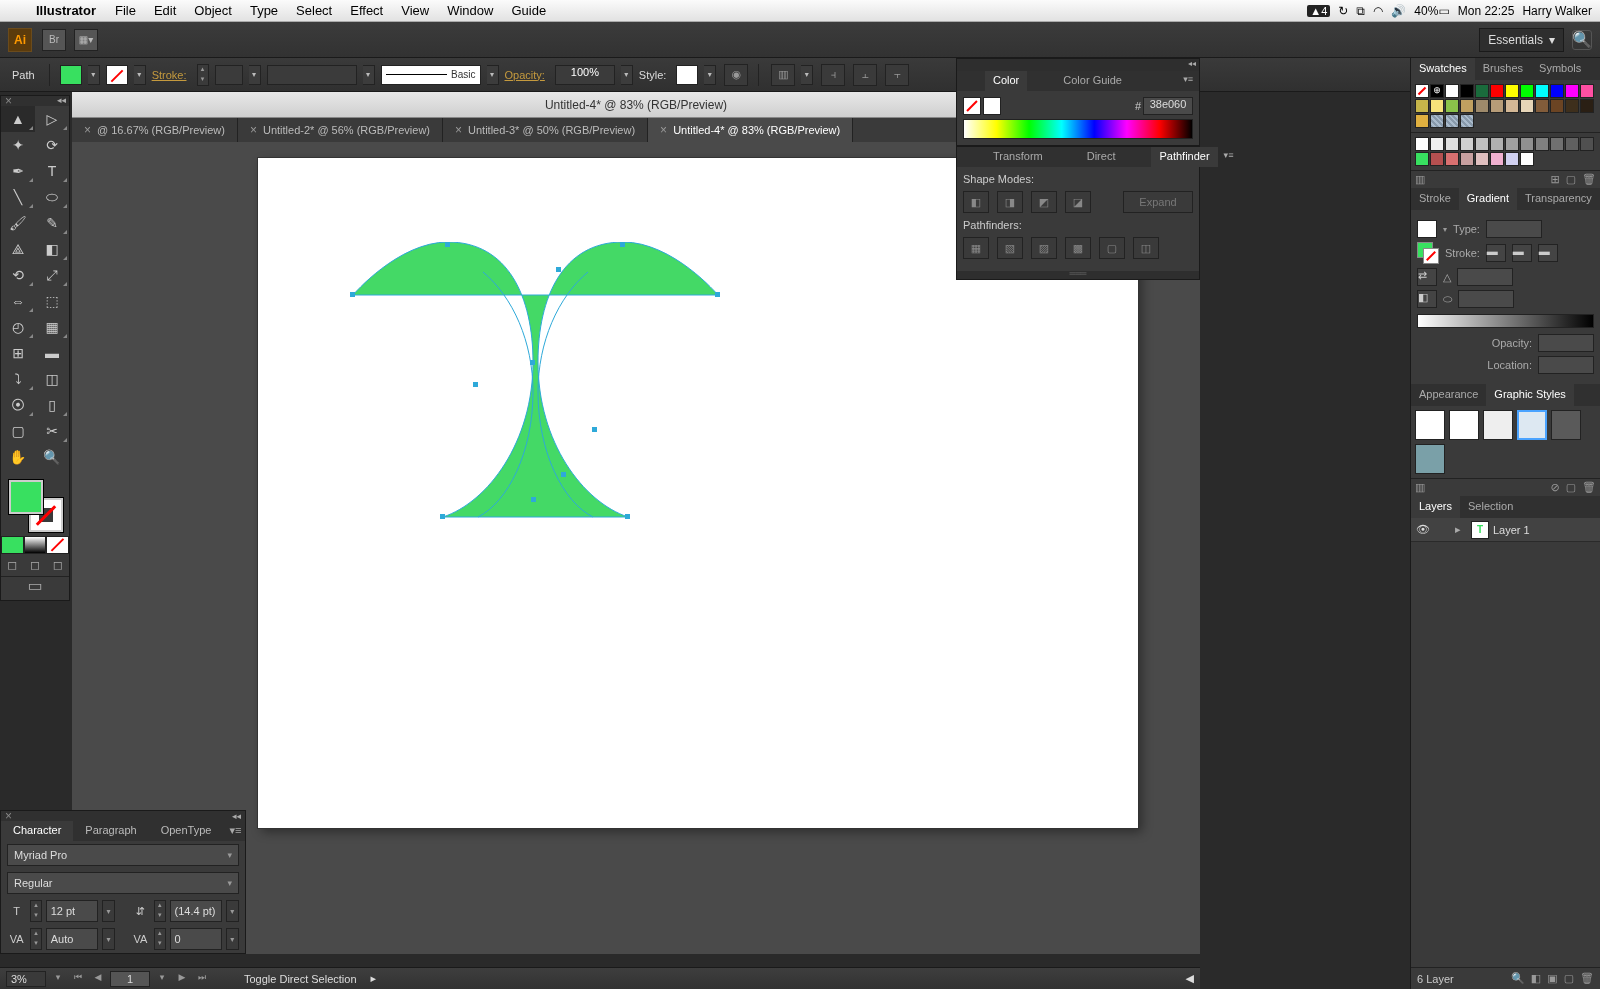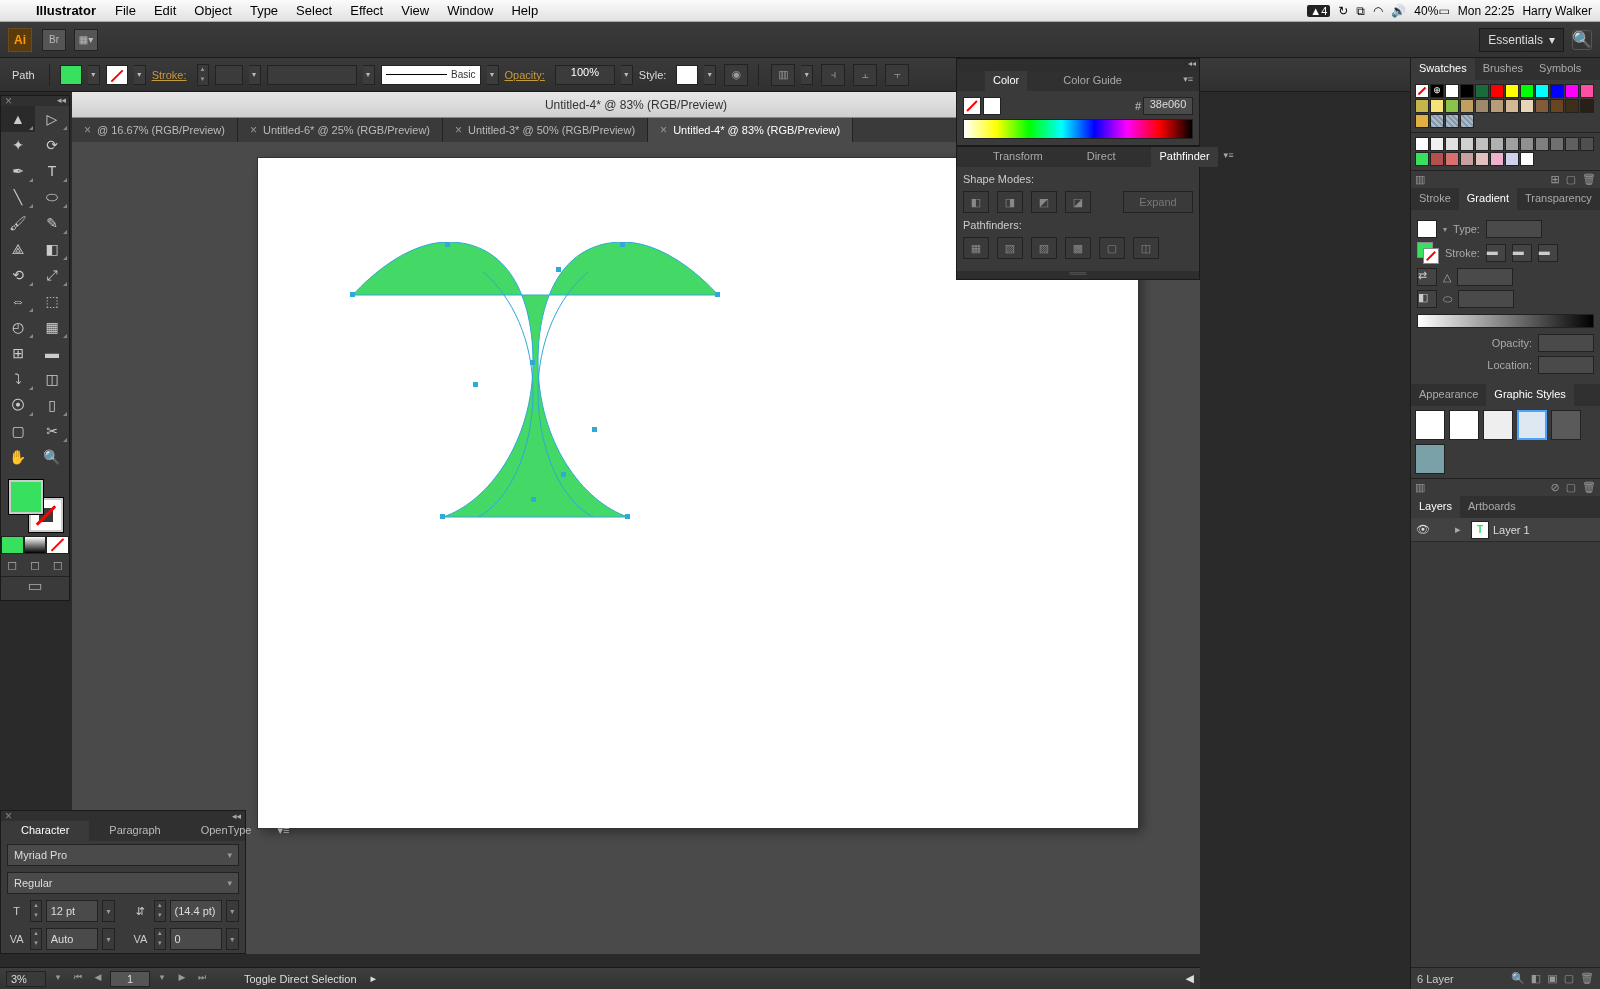--- a/index.html
+++ b/index.html
@@ -74,21 +74,21 @@
 .canvas-area { position:absolute; top:142px; left:72px; right:400px; bottom:35px; background:#4a4a4a; overflow:hidden; }
 .artboard { position:absolute; left:186px; top:16px; width:880px; height:670px; background:#fff; box-shadow:0 0 0 1px #333, 4px 4px 10px rgba(0,0,0,0.4); }
 .shape-svg { position:absolute; left:90px; top:84px; }
 
 
 .char-panel { position:absolute; left:0; bottom:35px; width:246px; background:#3a3a3a; border:1px solid #1a1a1a; }
 .char-panel .handle { height:10px; background:#303030; position:relative; }
 .char-panel .handle::after { content:"×"; position:absolute; left:4px; top:-2px; color:#888; font-size:12px; }
 .char-panel .collapse { position:absolute; right:4px; top:0; color:#aaa; font-size:9px; }
 .char-panel .tabs { display:flex; background:#303030; font-size:11px; color:#bbb; height:20px; align-items:stretch; }
-.char-panel .tabs .t { padding:3px 20px; }
+.char-panel .tabs .t { padding:3px 12px; }
 .char-panel .tabs .t.active { background:#3a3a3a; color:#fff; }
 .char-panel .tabs .menu-arr { margin-left:auto; padding:3px 6px; color:#aaa; }
 .cp-row { display:flex; padding:3px 6px; gap:4px; align-items:center; }
 .cp-select { flex:1; height:22px; background:#4a4a4a; border:1px solid #222; color:#ddd; font-size:11px; padding:0 6px; display:flex; align-items:center; justify-content:space-between;gap:40px; }
 .cp-select .arr { font-size:9px; color:#999; }
 .cp-icon { width:20px; height:20px; color:#ccc; font-size:11px; display:flex; align-items:center; justify-content:center; }
 .cp-stepper { width:12px; height:22px; background:#3a3a3a; color:#999; font-size:7px; display:flex; flex-direction:column; border:1px solid #222; }
 .cp-stepper div { flex:1; text-align:center; }
 .cp-input { width:54px; height:22px; background:#4a4a4a; border:1px solid #222; color:#ddd; font-size:11px; padding:0 4px; display:flex; align-items:center;text-align:center; }
 .cp-dd { width:14px; height:22px; background:#3a3a3a; border:1px solid #222; color:#999; font-size:8px; display:flex; align-items:center; justify-content:center; }
@@ -168,21 +168,21 @@
   <span class="apple"></span>
   <span class="appname">Illustrator</span>
   <span class="item">File</span>
   <span class="item">Edit</span>
   <span class="item">Object</span>
   <span class="item">Type</span>
   <span class="item">Select</span>
   <span class="item">Effect</span>
   <span class="item">View</span>
   <span class="item">Window</span>
-  <span class="item">Help</span>
+  <span class="item">Guide</span>
   <div class="right">
     <span class="adobe-badge">▲ <span>4</span></span>
     <span>↻</span>
     <span>⧉</span>
     <span>◠</span>
     <span>🔊</span>
     <span><span>40%</span> ▭</span>
     <span>Mon 22:25</span>
     <span>Harry Walker</span>
   </div>
@@ -290,21 +290,21 @@
 </div>
 
 <div class="doc-title">Untitled-4* @ 83% (RGB/Preview)</div>
 <div class="doc-tabs">
   <div class="tab">
       <span class="x">×</span>
       <span>@ 16.67% (RGB/Preview)</span>
     </div>
   <div class="tab">
       <span class="x">×</span>
-      <span>Untitled-6* @ 25% (RGB/Preview)</span>
+      <span>Untitled-2* @ 56% (RGB/Preview)</span>
     </div>
   <div class="tab">
       <span class="x">×</span>
       <span>Untitled-3* @ 50% (RGB/Preview)</span>
     </div>
   <div class="tab active">
       <span class="x">×</span>
       <span>Untitled-4* @ 83% (RGB/Preview)</span>
     </div>
 </div>
@@ -586,21 +586,21 @@
   </div>
   <div class="appearance-foot">
     <span>▥</span>
     <span style="margin-left:auto">⊘</span>
     <span>▢</span>
     <span>🗑</span>
   </div>
 
   <div class="dock-tabs">
     <div class="t active">Layers</div>
-    <div class="t">Artboards</div>
+    <div class="t">Selection</div>
   </div>
   <div class="layers-body">
     <div class="layer-row">
       <span class="eye">👁</span>
       <span class="lock"></span>
       <span class="expand">▸</span>
       <span class="thumb">T</span>
       <span>Layer 1</span>
     </div>
     <div style="flex:1"></div>

